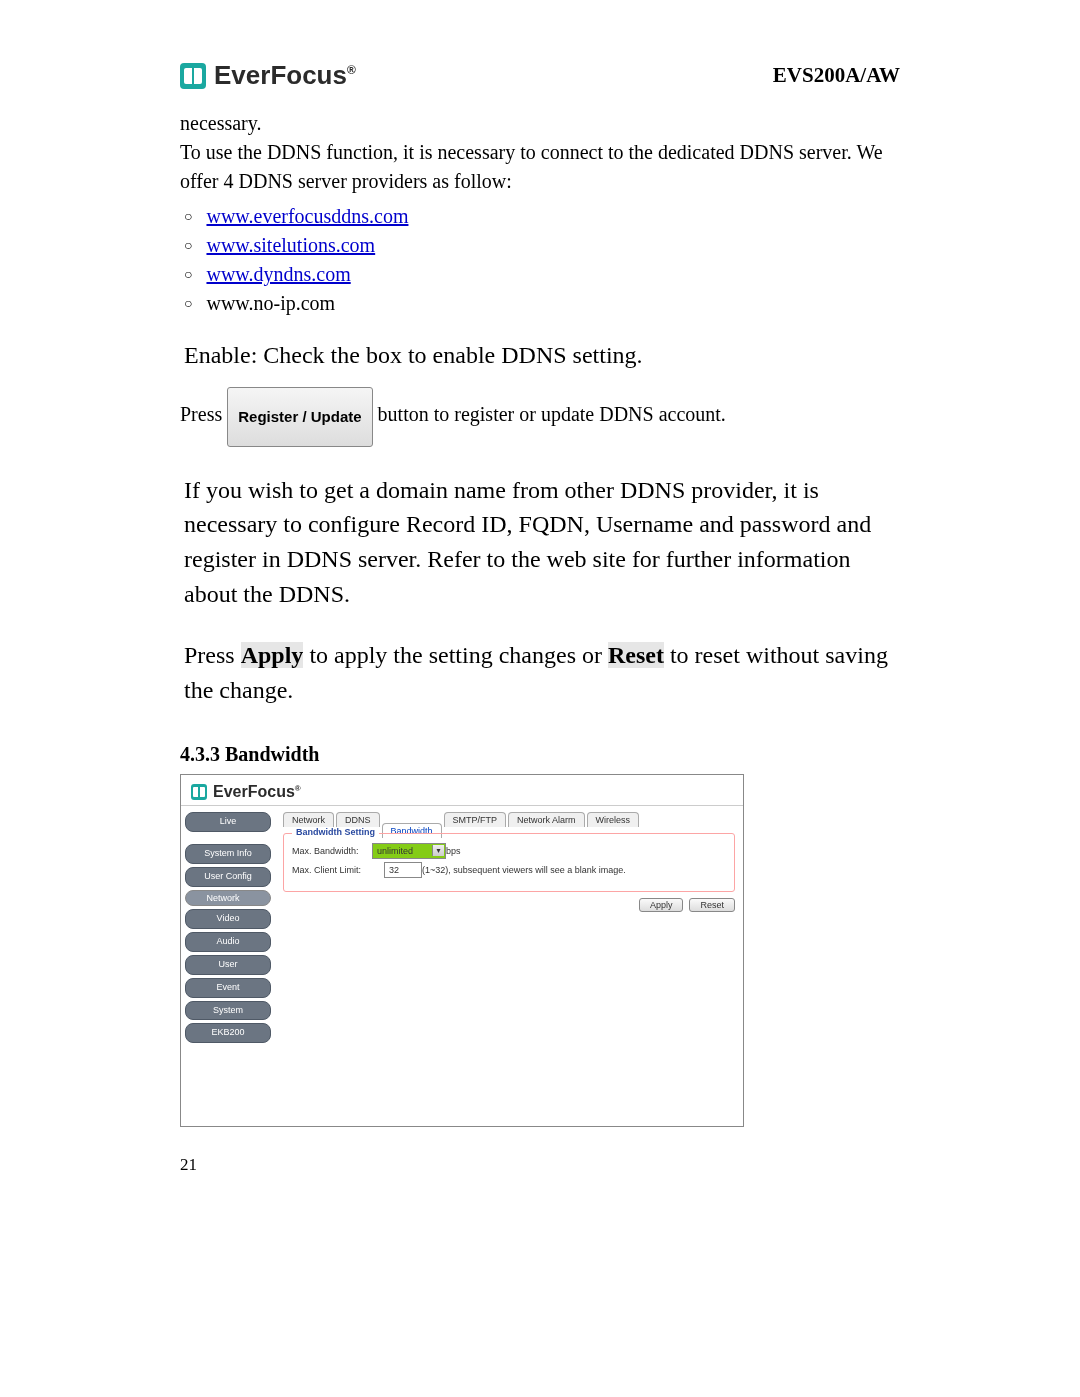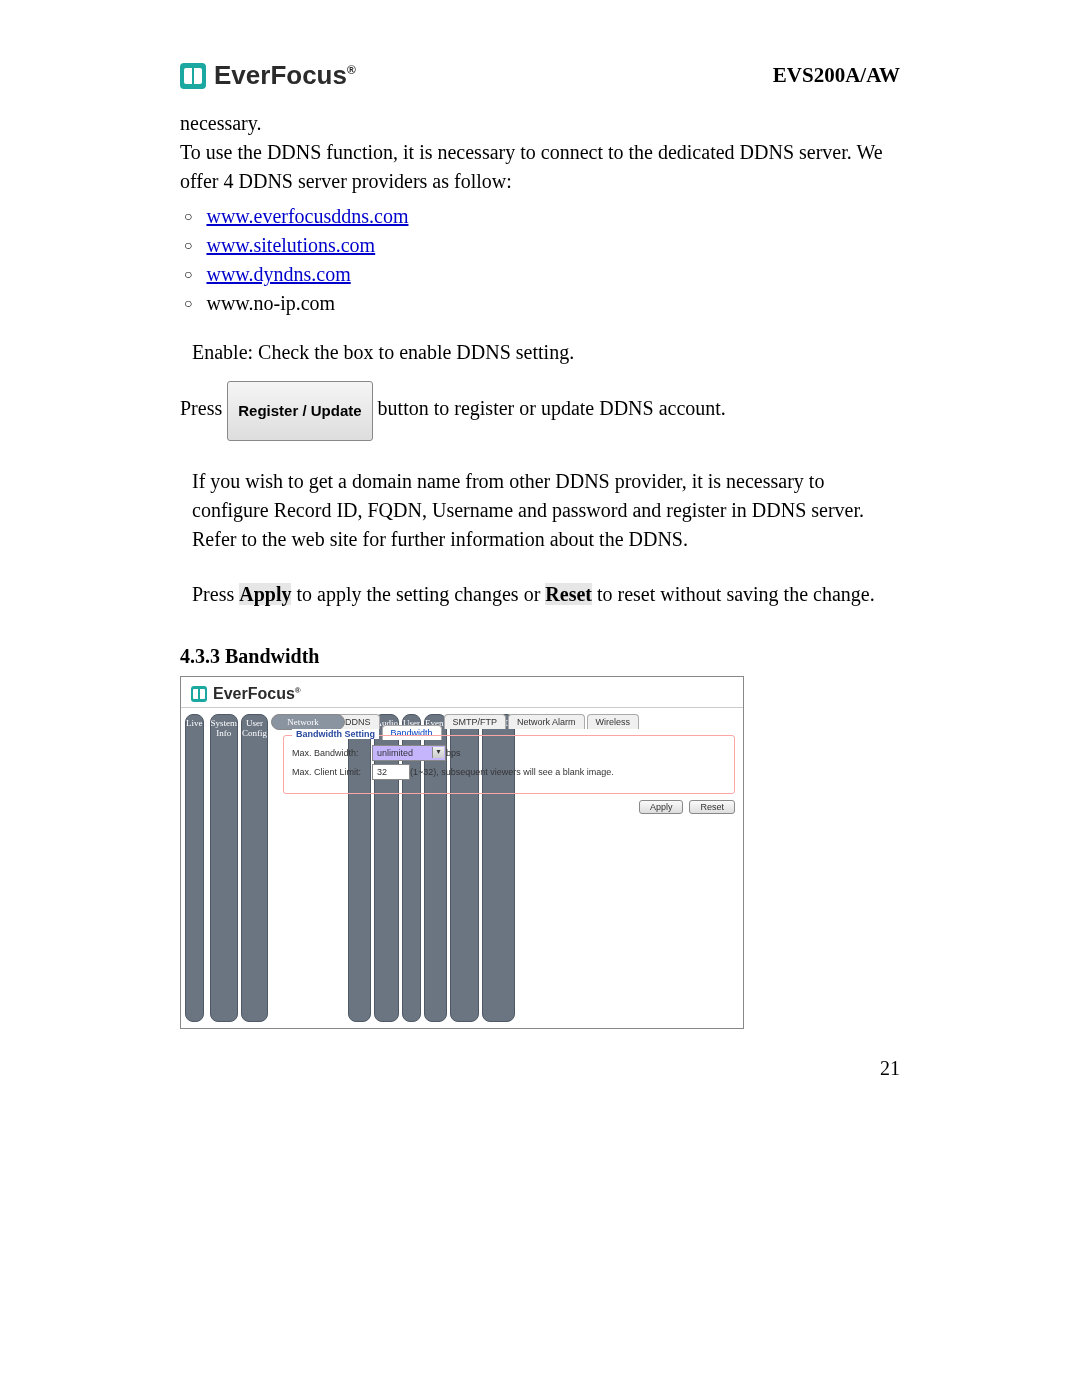--- a/index.html
+++ b/index.html
@@ -80,22 +80,22 @@
   .circ {
     font-size: 14px;
     position: relative;
     top: -2px;
   }
   a.link {
     color: #0000cc;
     text-decoration: underline;
   }
   .para {
-    margin: 14px 12px;
-    font-size: 20px;
+    margin: 14px 4px;
+    font-size: 24px;
     line-height: 1.45;
   }
   .fill-blank {
     display: inline-block;
     border-bottom: 1px solid #000;
     min-width: 130px;
     height: 1em;
     vertical-align: baseline;
   }
   .btn-img {
@@ -158,23 +158,22 @@
   }
   .ui-brand sup { font-size:8px; }
   .ui-body {
     display: flex;
     min-height: 320px;
   }
   .ui-side {
     width: 86px;
     padding: 6px 4px;
     display: flex;
-    flex-direction: row;
+    flex-direction: column;
     gap: 3px;
-    font-family: Liberation Serif, serif;
   }
   .side-btn {
     background: #6b7582;
     color: #fff;
     text-align: center;
     font-size: 9px;
     padding: 4px 0;
     border-radius: 8px;
     border: 1px solid #4f5966;
     line-height: 1.1;
@@ -228,21 +227,21 @@
   .form-row {
     display: flex;
     align-items: center;
     gap: 0;
     margin: 3px 0;
     font-size: 9px;
   }
   .form-row .lbl { width: 80px; }
   .sel {
     border: 1px solid #888;
-    background: #c4b5fd;
+    background: #84cc16;
     font-size: 9px;
     padding: 0 14px 0 4px;
     height: 14px;
     line-height: 14px;
     position: relative;
     min-width: 54px;
   }
   .sel .caret {
     position: absolute;
     right: 1px; top: 1px;
@@ -253,37 +252,38 @@
     font-size:8px;
   }
   .txt {
     border: 1px solid #888;
     background: #fff;
     font-size: 9px;
     padding: 0 4px;
     height: 14px;
     line-height: 14px;
     width: 28px;
+    margin-left: 12px;
   }
   .btns-row {
     display: flex;
     justify-content: flex-end;
     gap: 6px;
     margin-top: 6px;
   }
   .mini-btn {
     border: 1px solid #888;
     background: linear-gradient(#fafafa,#ddd);
     font-size: 9px;
     padding: 1px 10px;
     border-radius: 3px;
   }
   .page-num {
-    text-align: right;
-    font-size: 20px;
+    text-align: left;
+    font-size: 17px;
     margin-top: 28px;
   }
 </style>
 </head>
 <body>
 
 <div class="page">
 
   <div class="header-row">
     <div class="logo-block">

